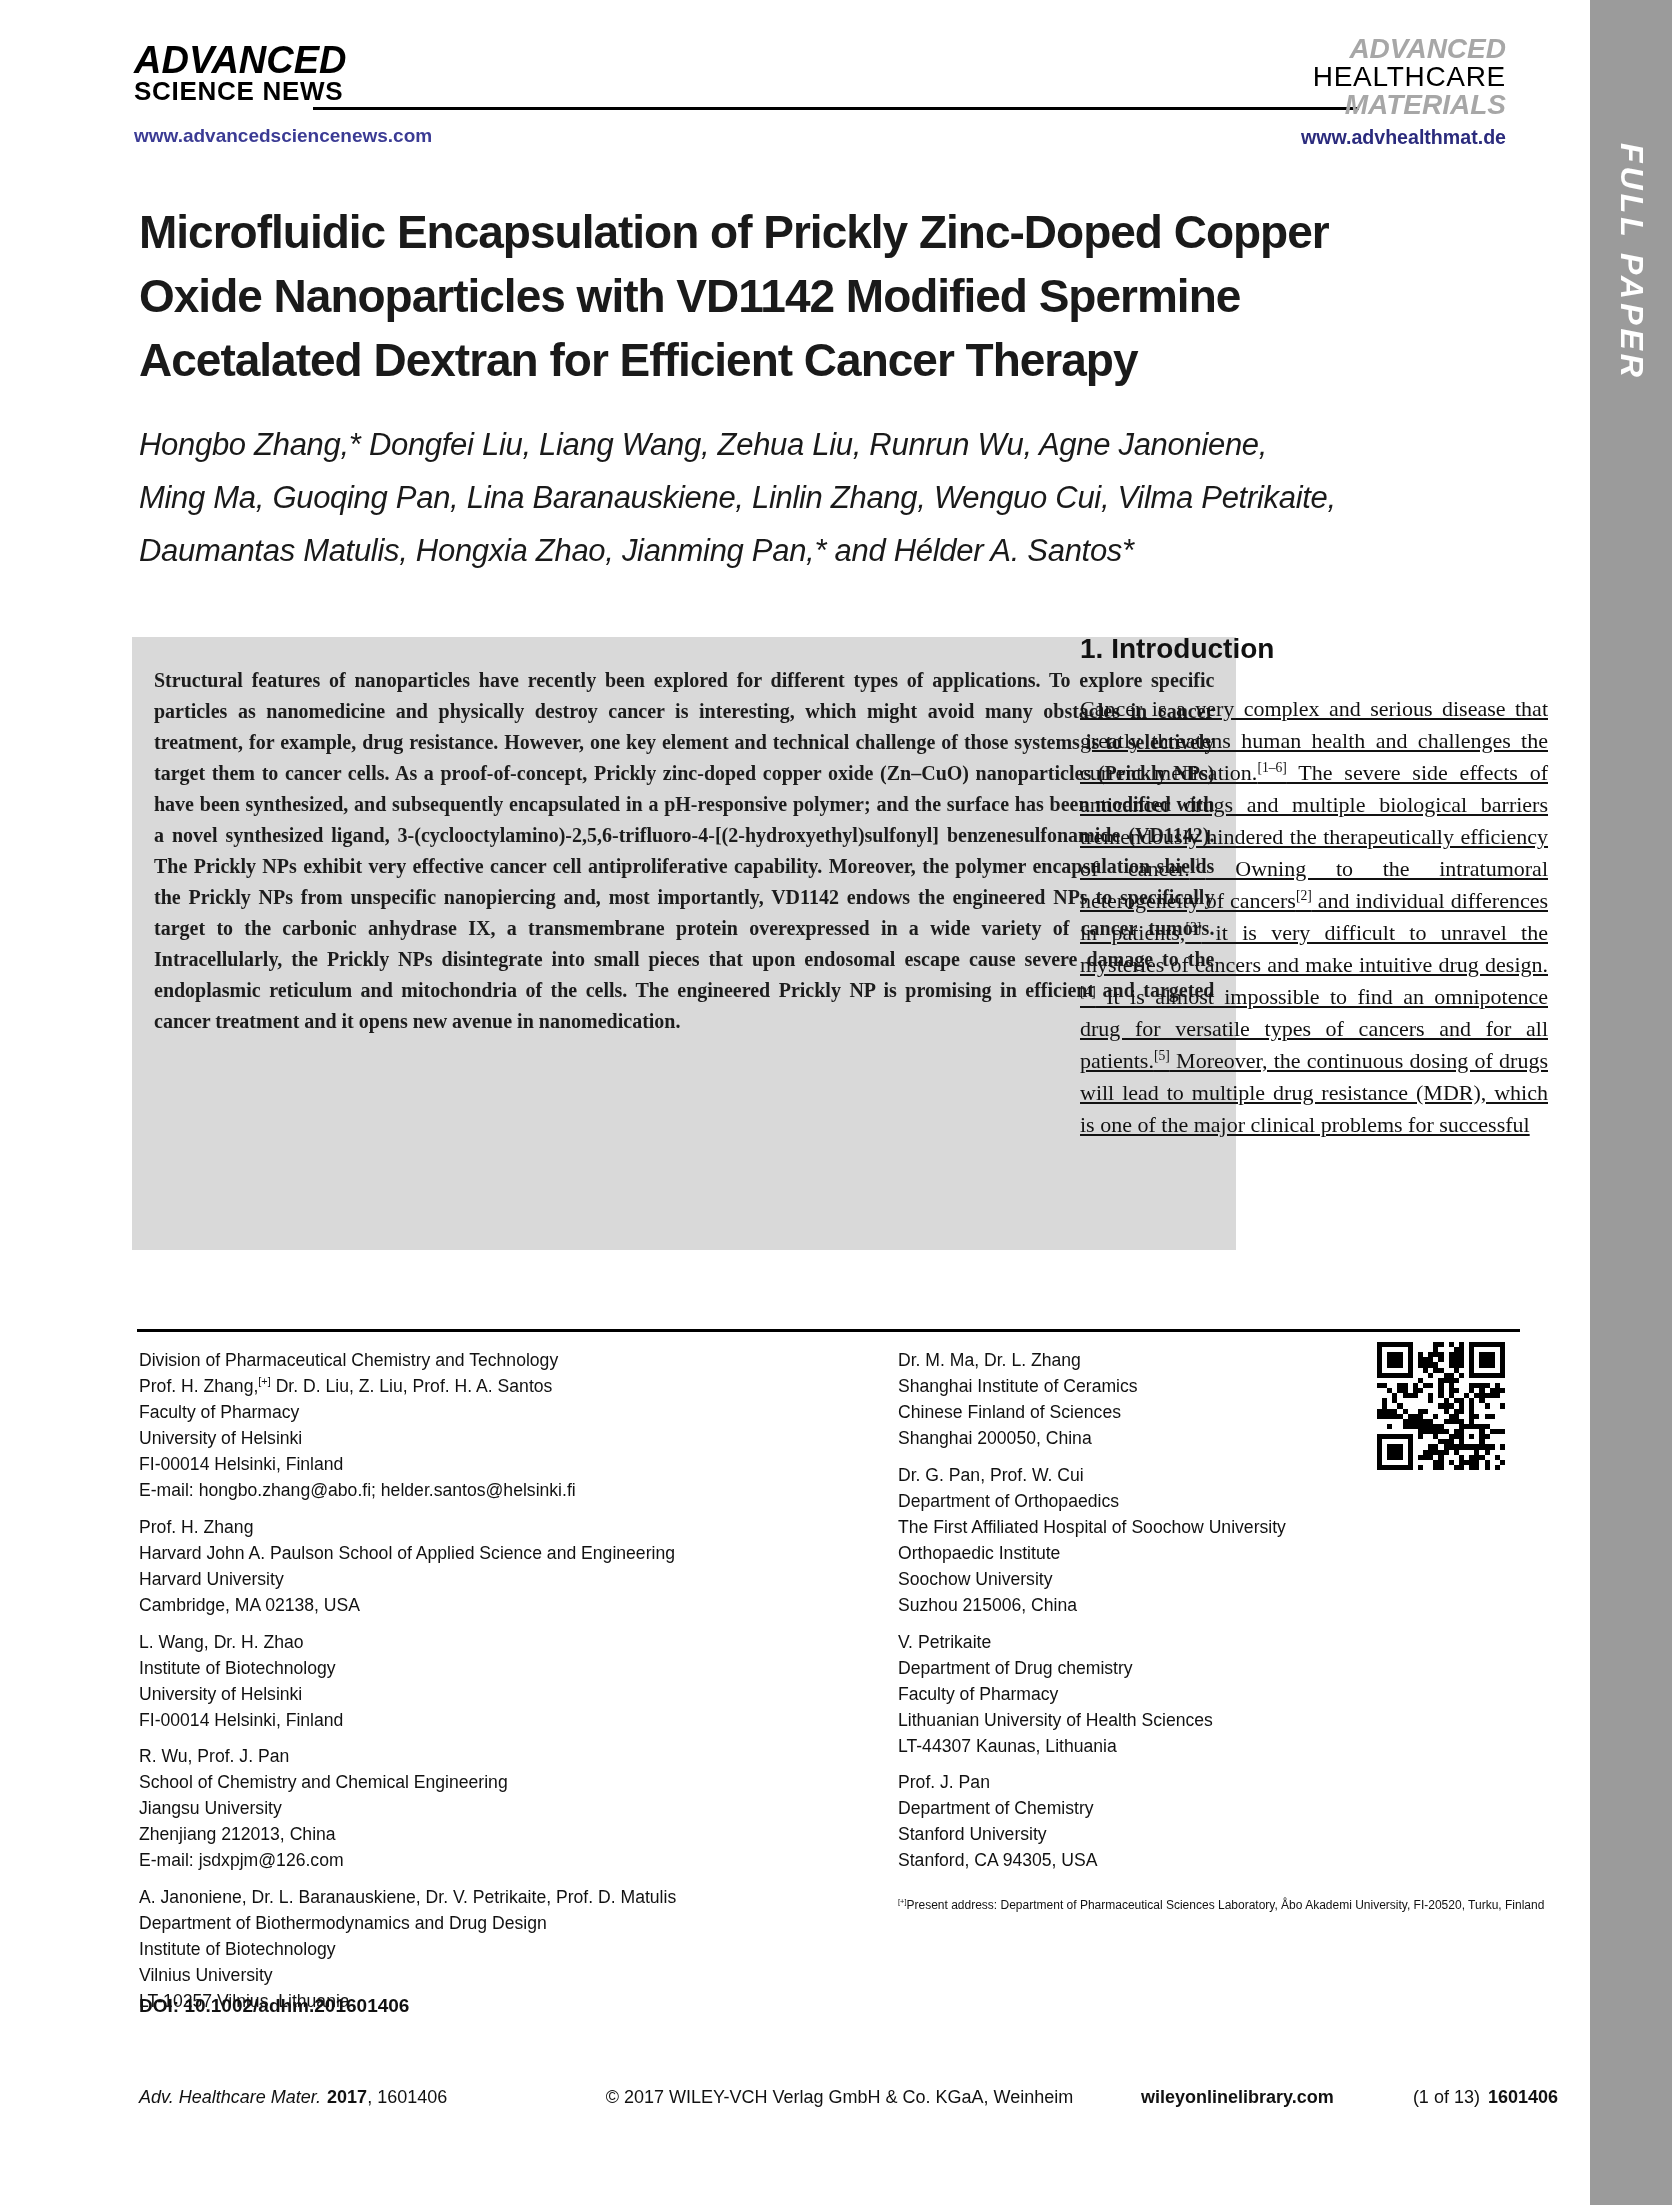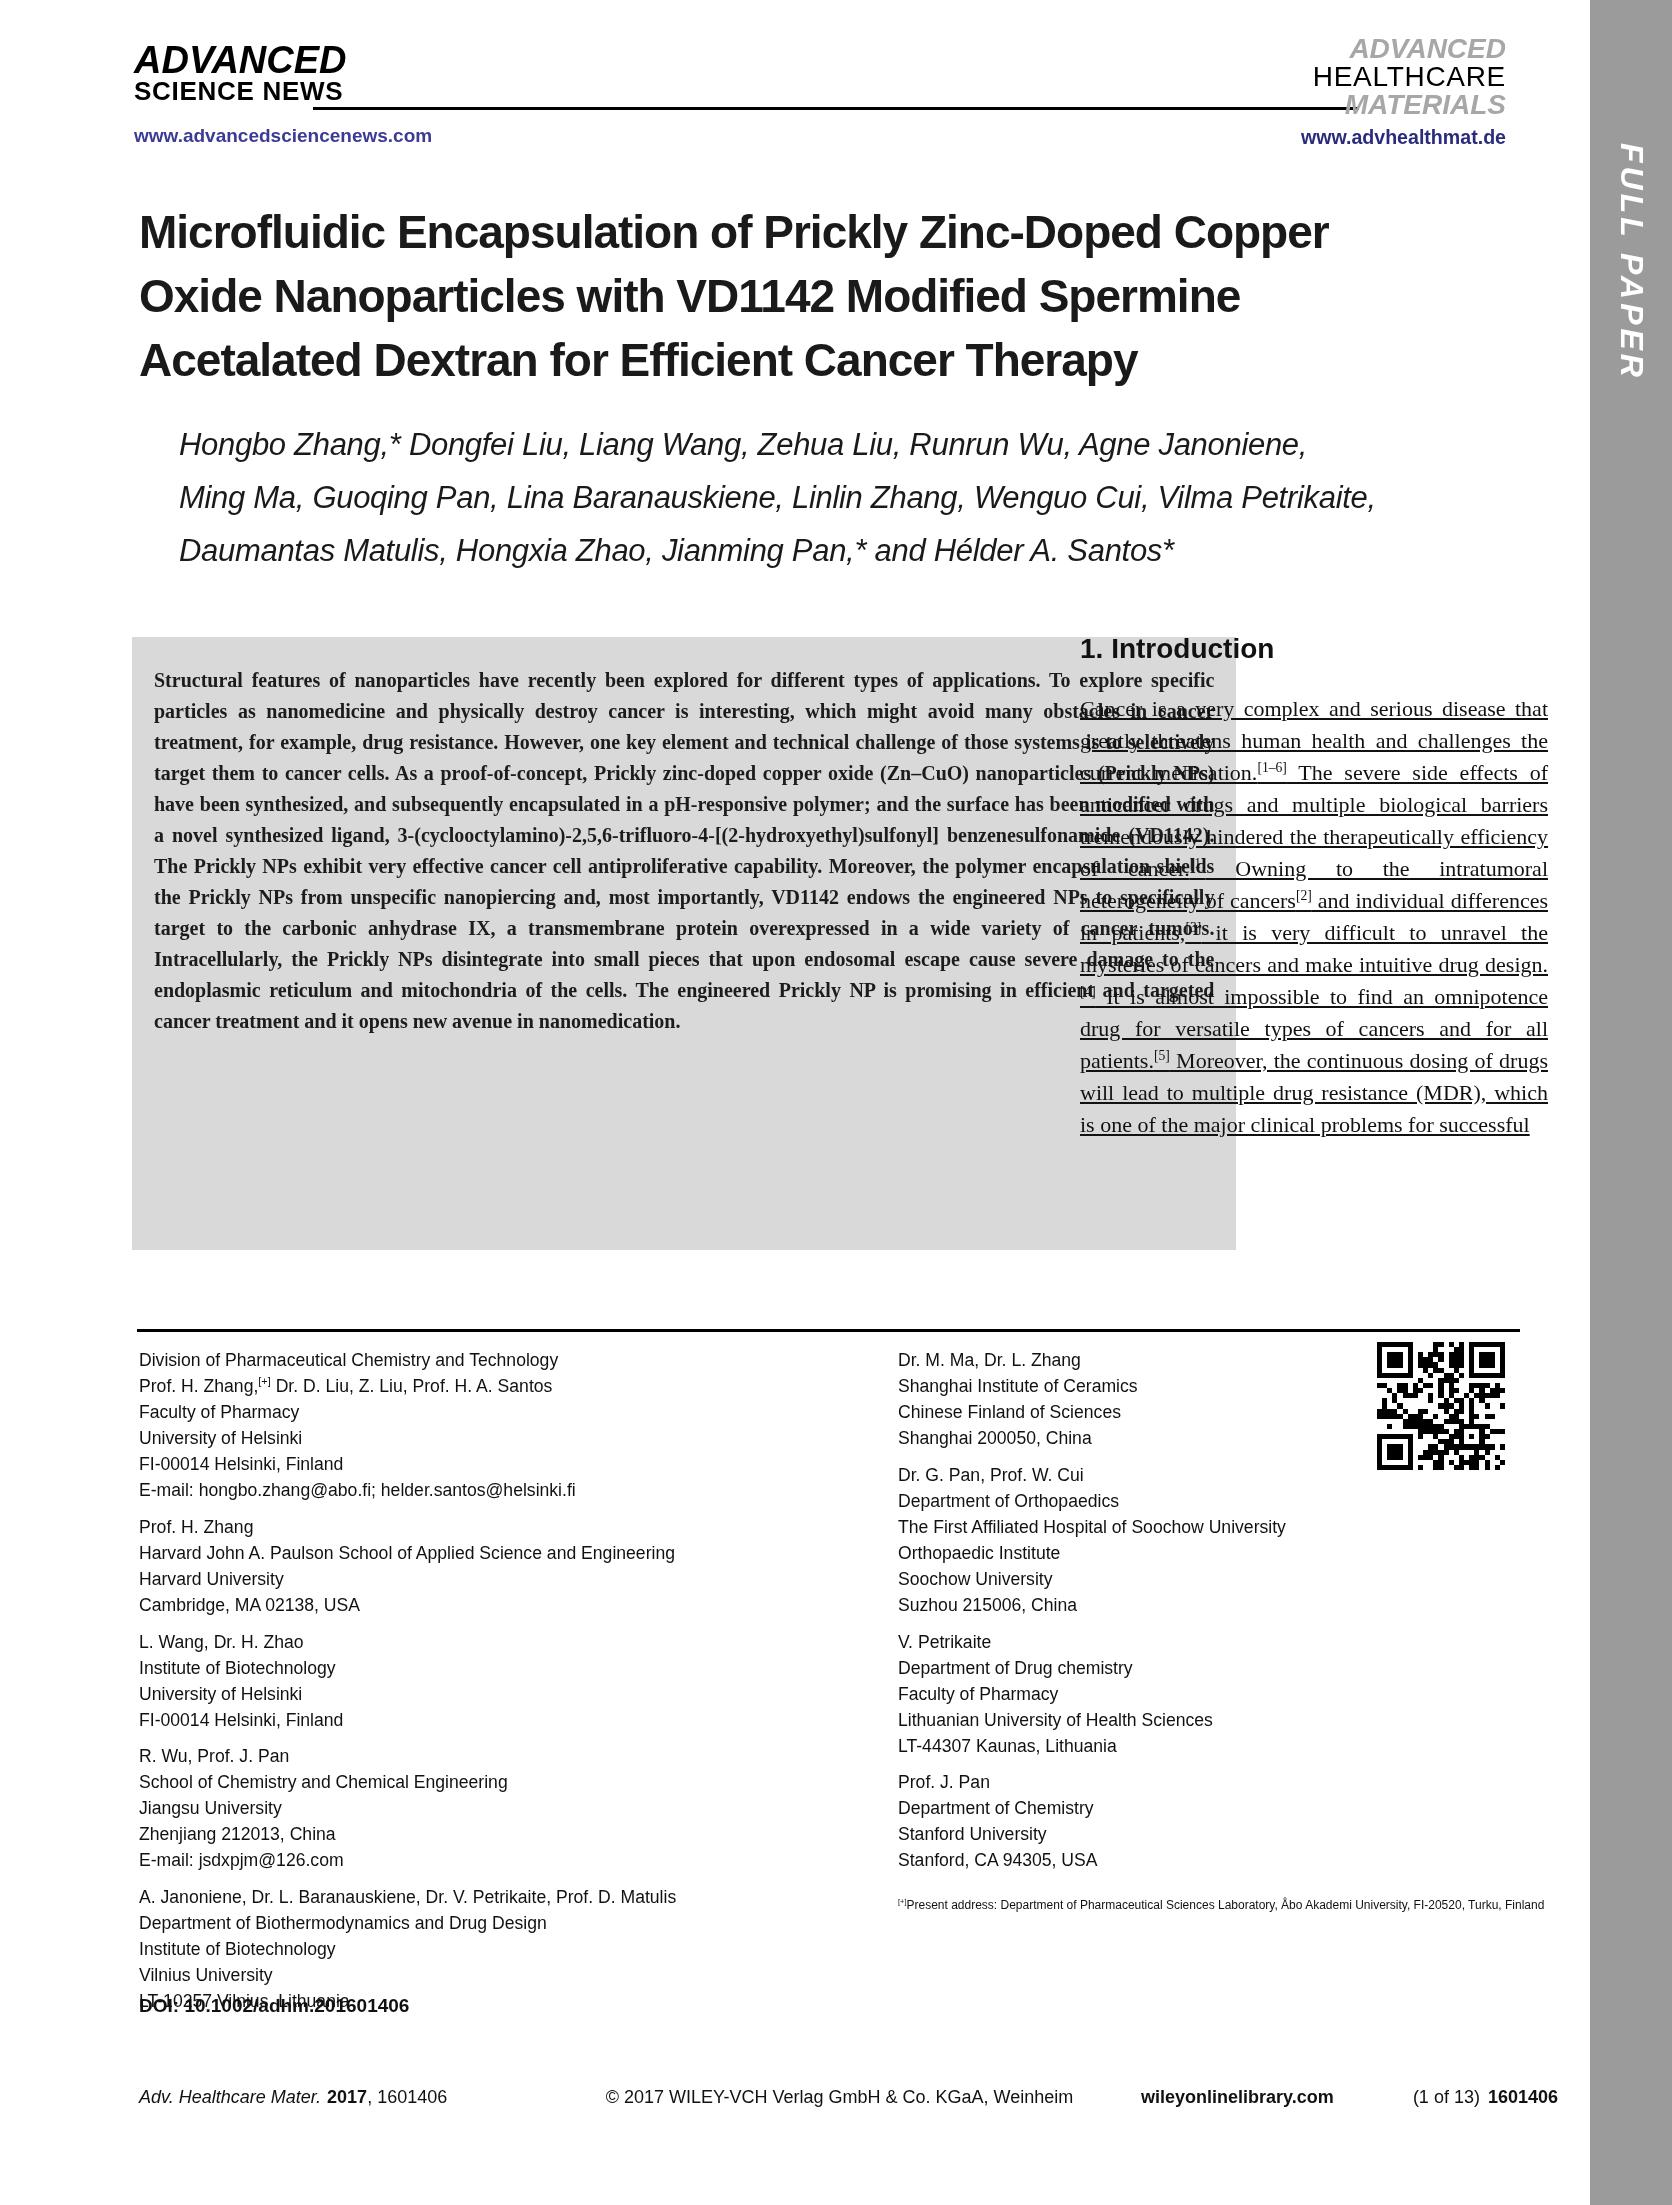--- a/index.html
+++ b/index.html
@@ -20,21 +20,21 @@
   .mast-rule{position:absolute;left:313px;top:107px;width:1046px;height:3.4px;background:#000;}
   .jour-logo{position:absolute;right:167px;top:35px;text-align:right;}
   .jour-line1,.jour-line3{font-style:italic;font-weight:bold;font-size:28px;line-height:28px;color:#a7a7a7;}
   .jour-line2{font-weight:400;font-size:28px;line-height:28px;letter-spacing:0.7px;color:#000;}
   .jour-url{margin-top:6.8px;font-weight:bold;font-size:19.6px;color:#2b2b7d;}
 
   
   .title{position:absolute;left:139px;top:200px;margin:0;font-weight:bold;font-size:46px;
          line-height:64px;letter-spacing:-1px;color:#1a1a1a;white-space:nowrap;}
   .authors{position:absolute;left:139px;top:418px;font-style:italic;font-size:31px;
-         line-height:53px;letter-spacing:-0.3px;color:#1a1a1a;white-space:nowrap;margin-left:40px;}
+         line-height:53px;letter-spacing:-0.3px;color:#1a1a1a;white-space:nowrap;}
 
   
   .abstract{position:absolute;left:132px;top:637px;width:1104px;height:613px;background:#d9d9d9;
          box-sizing:border-box;padding:28px 21.6px 0 22px;font-family:Liberation Serif, serif;}
   .abstract p{margin:0;font-weight:bold;font-size:20px;line-height:31px;text-align:justify;color:#1c1c1c;}
 
   
   .intro{position:absolute;left:1080px;top:633px;width:468px;}
   .intro h2{margin:0;font-size:28px;font-weight:bold;color:#111;}
   .intro p{margin:28px 0 0 0;font-family:"Liberation Serif",serif;font-size:22px;line-height:32px;

